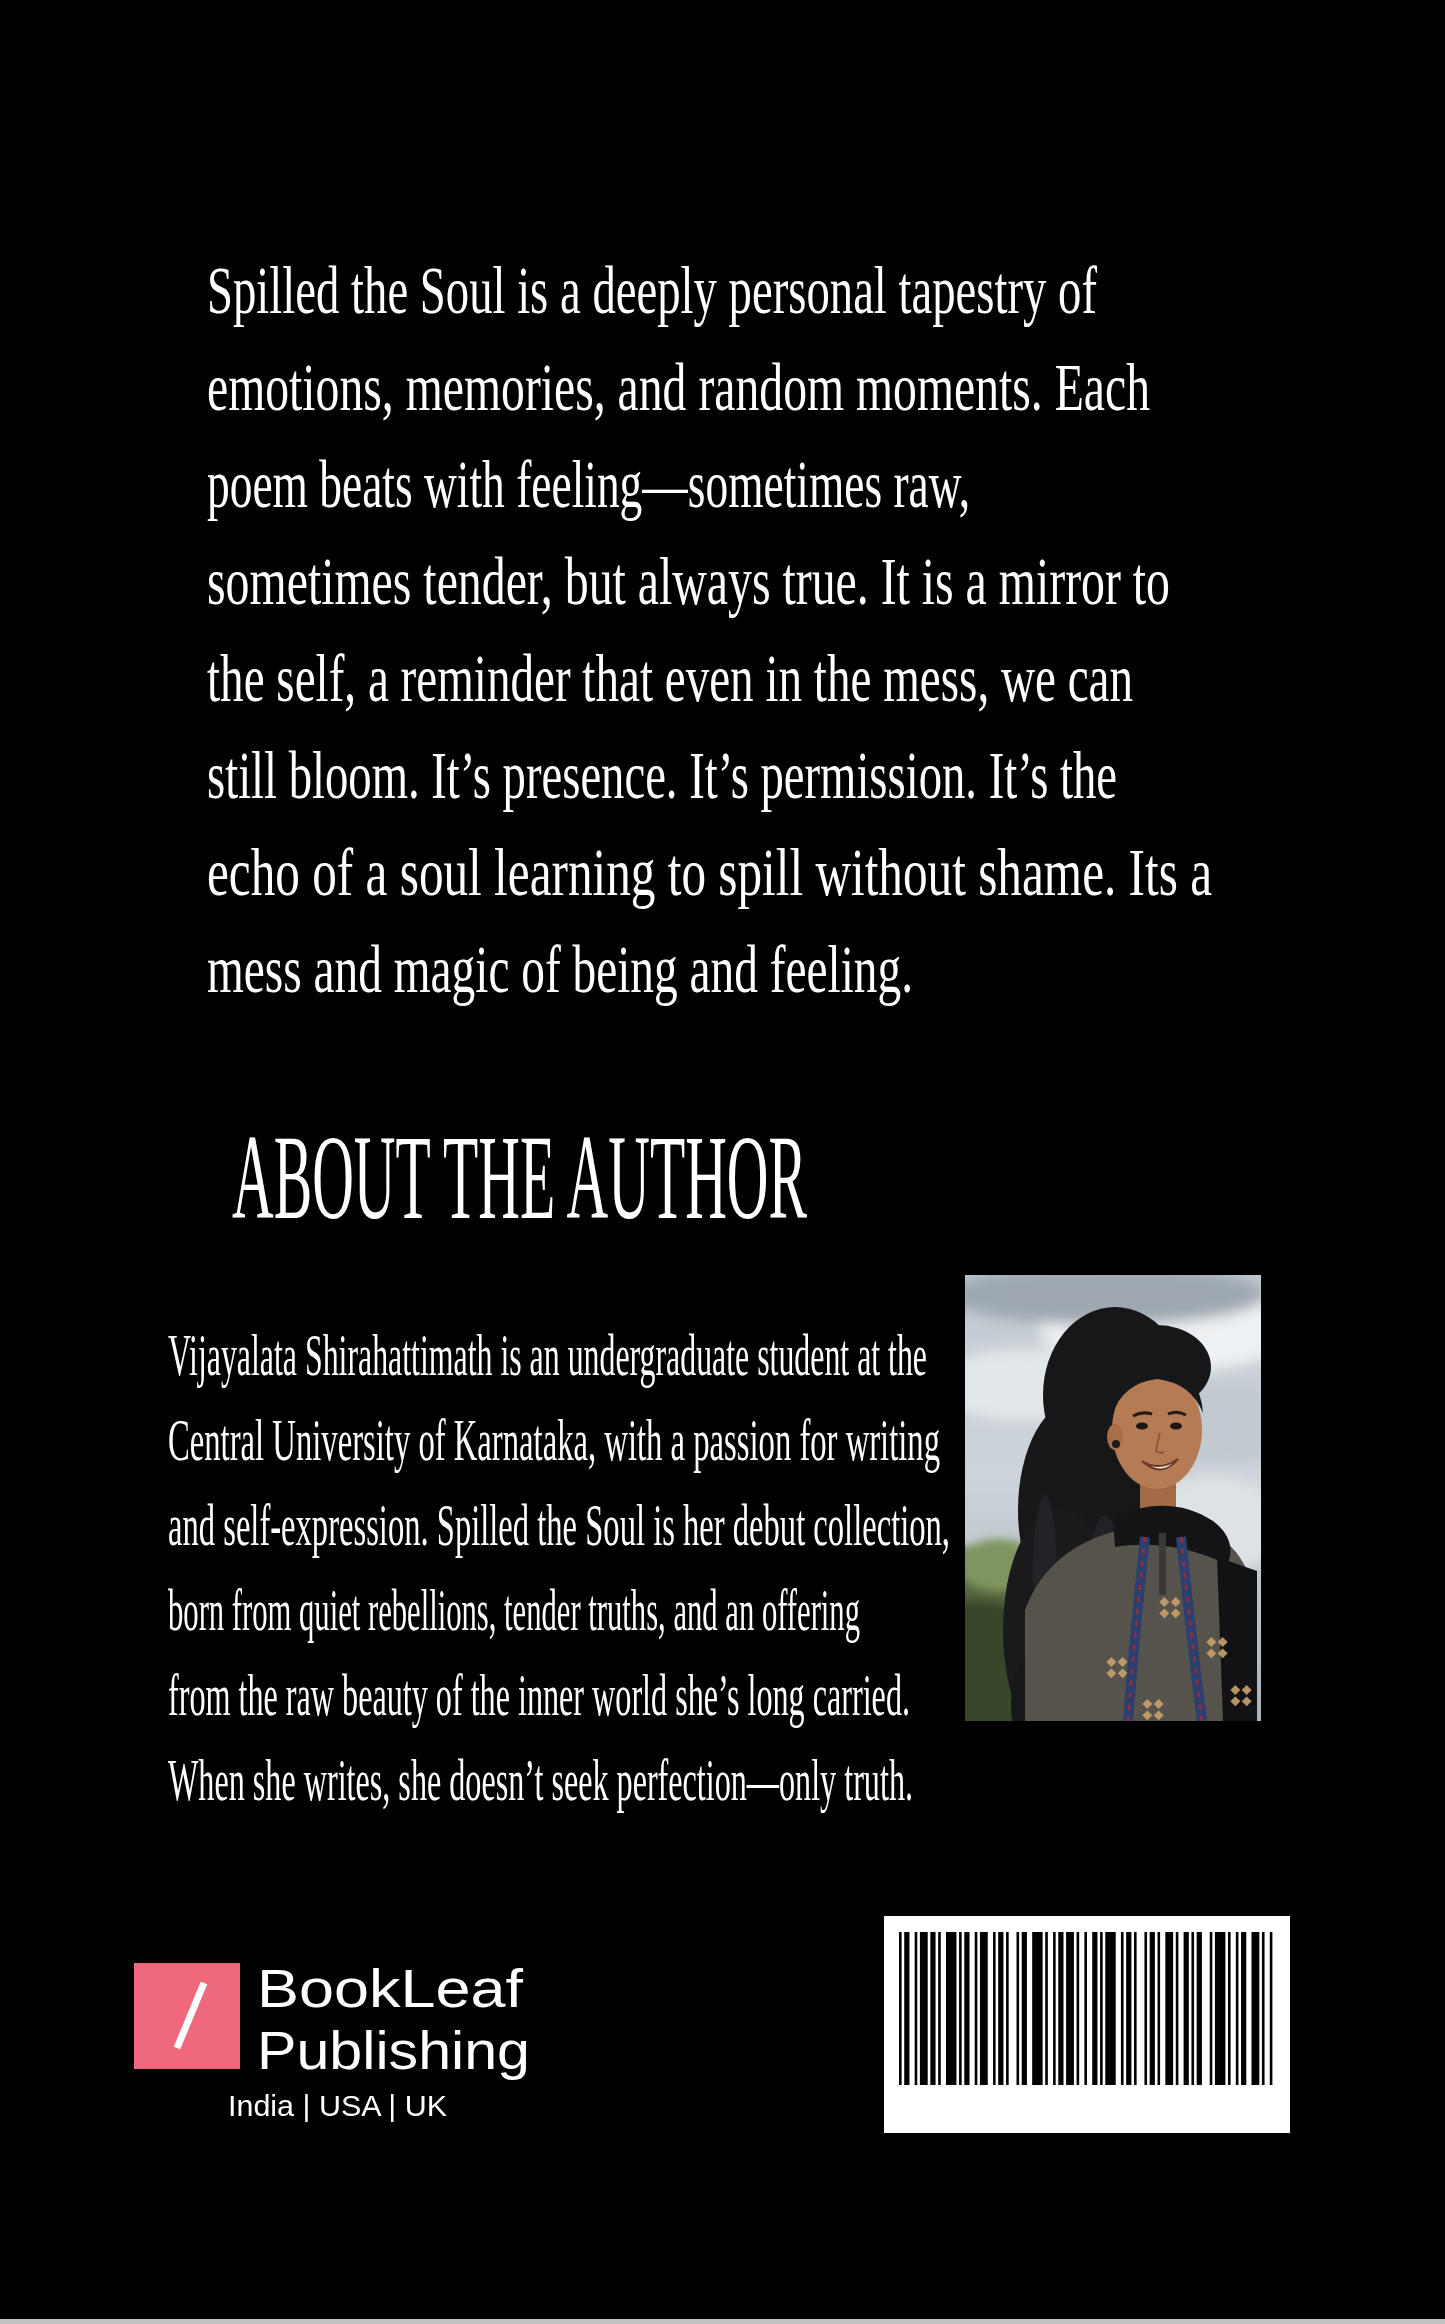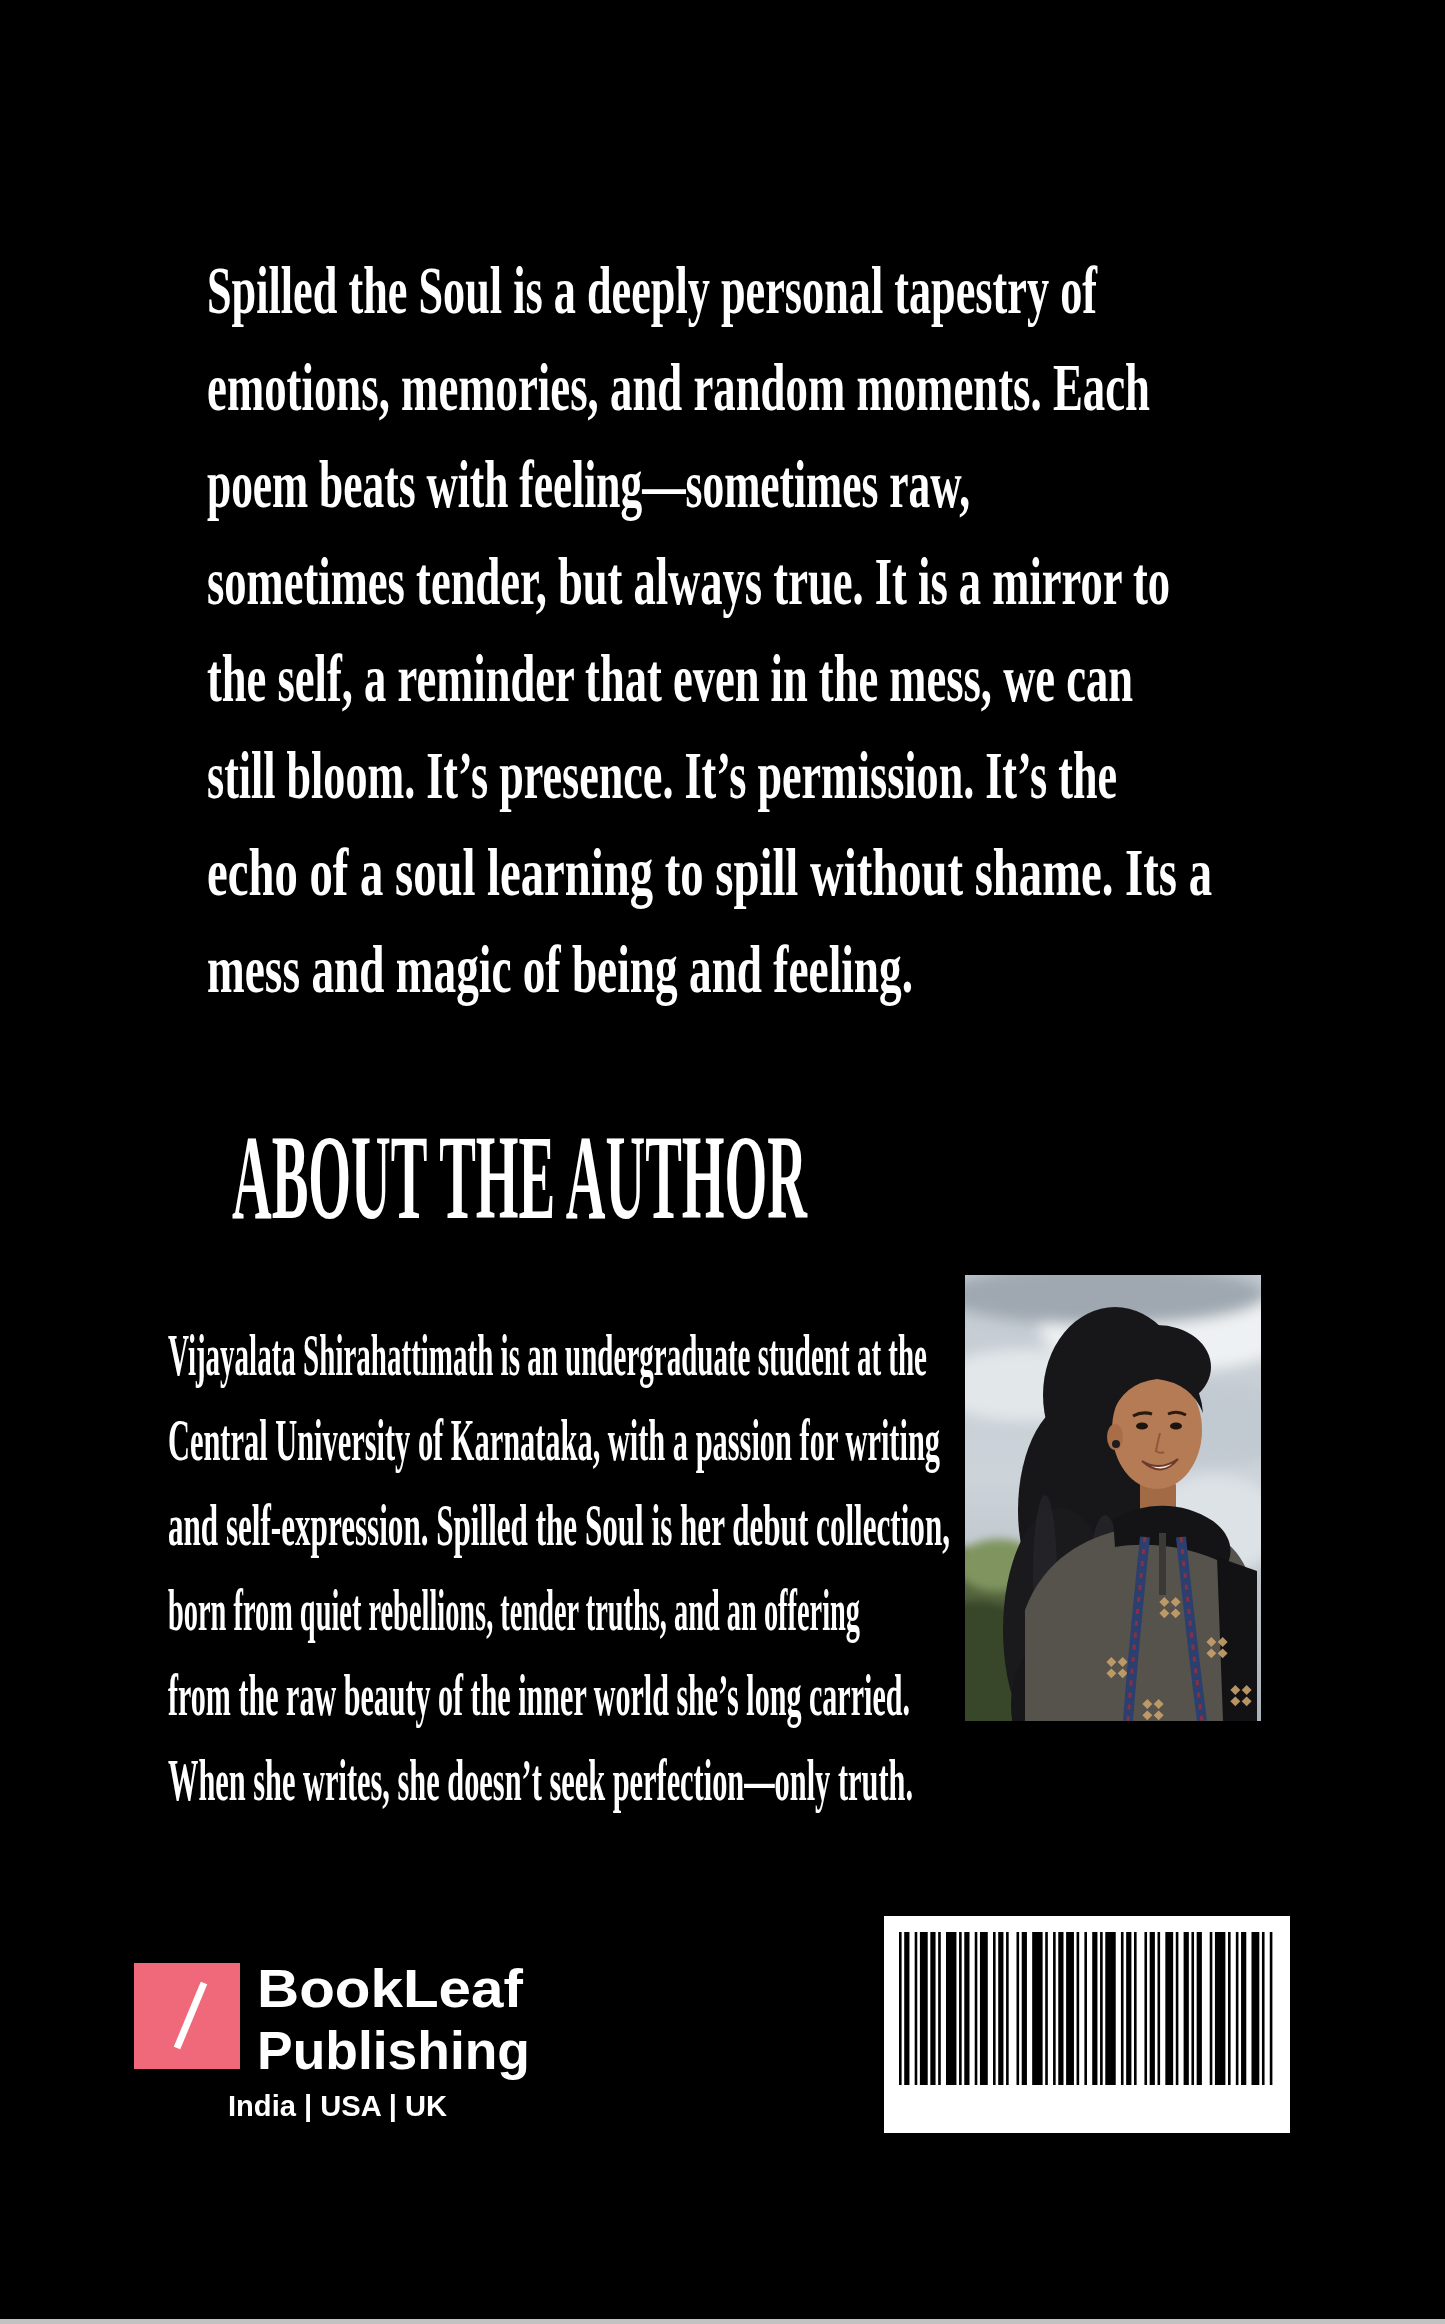--- a/index.html
+++ b/index.html
@@ -1,16 +1,16 @@
 <!DOCTYPE html>
 <html><head>
 <meta charset="utf-8">
 <style>
   html,body{margin:0;padding:0;background:#000;}
-  .page{position:relative;width:1445px;height:2324px;background:#000;overflow:hidden;font-weight:bold;}
+  .page{position:relative;width:1445px;height:2324px;background:#000;overflow:hidden;}
   svg text{fill:#ffffff;}
   .serif{font-family:"Liberation Serif", serif;}
   .sans{font-family:"Liberation Sans", sans-serif;}
   .mono{font-family:"DejaVu Sans Mono", monospace;}
 </style>
 </head>
 <body>
 
 <div class="page">
 <svg width="1445" height="2324" viewBox="0 0 1445 2324" xmlns="http://www.w3.org/2000/svg">

